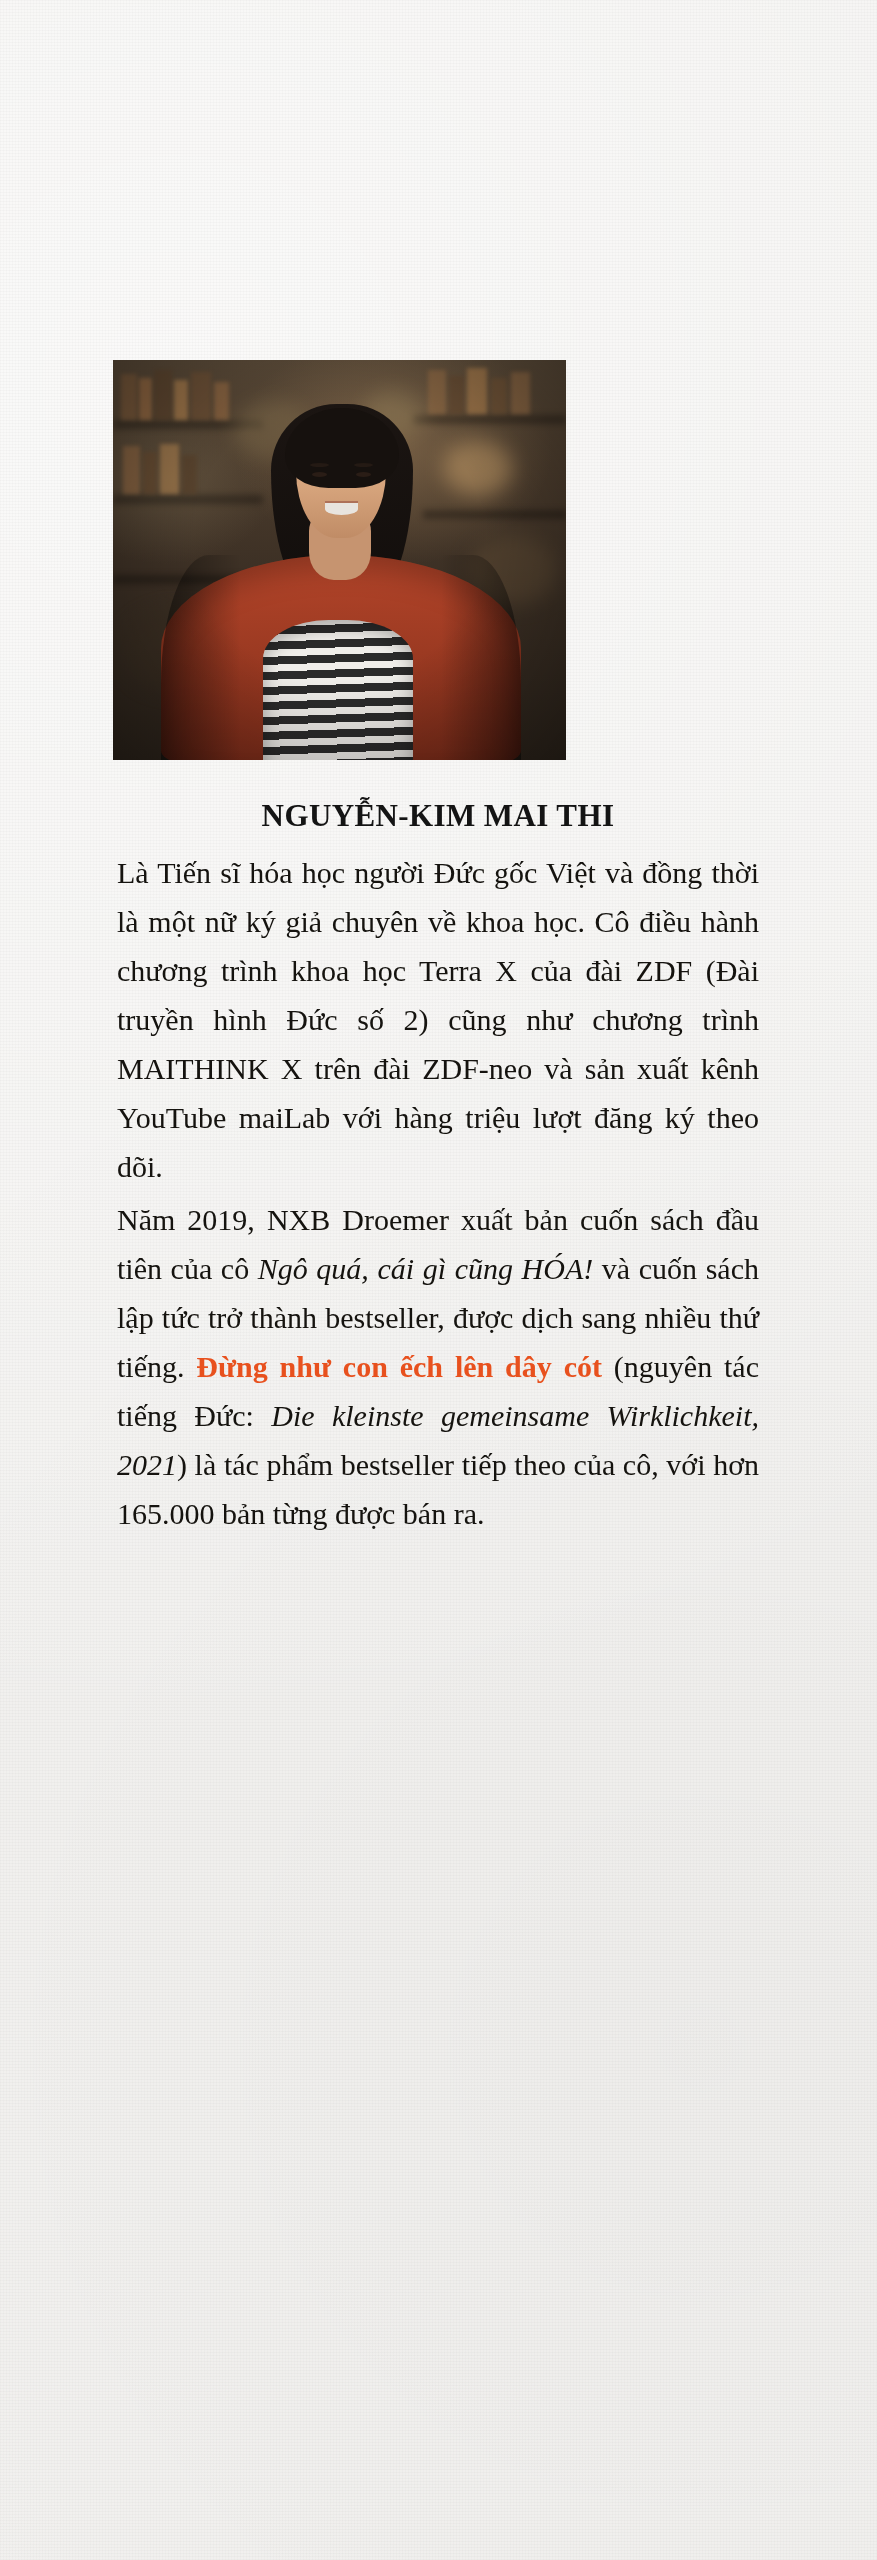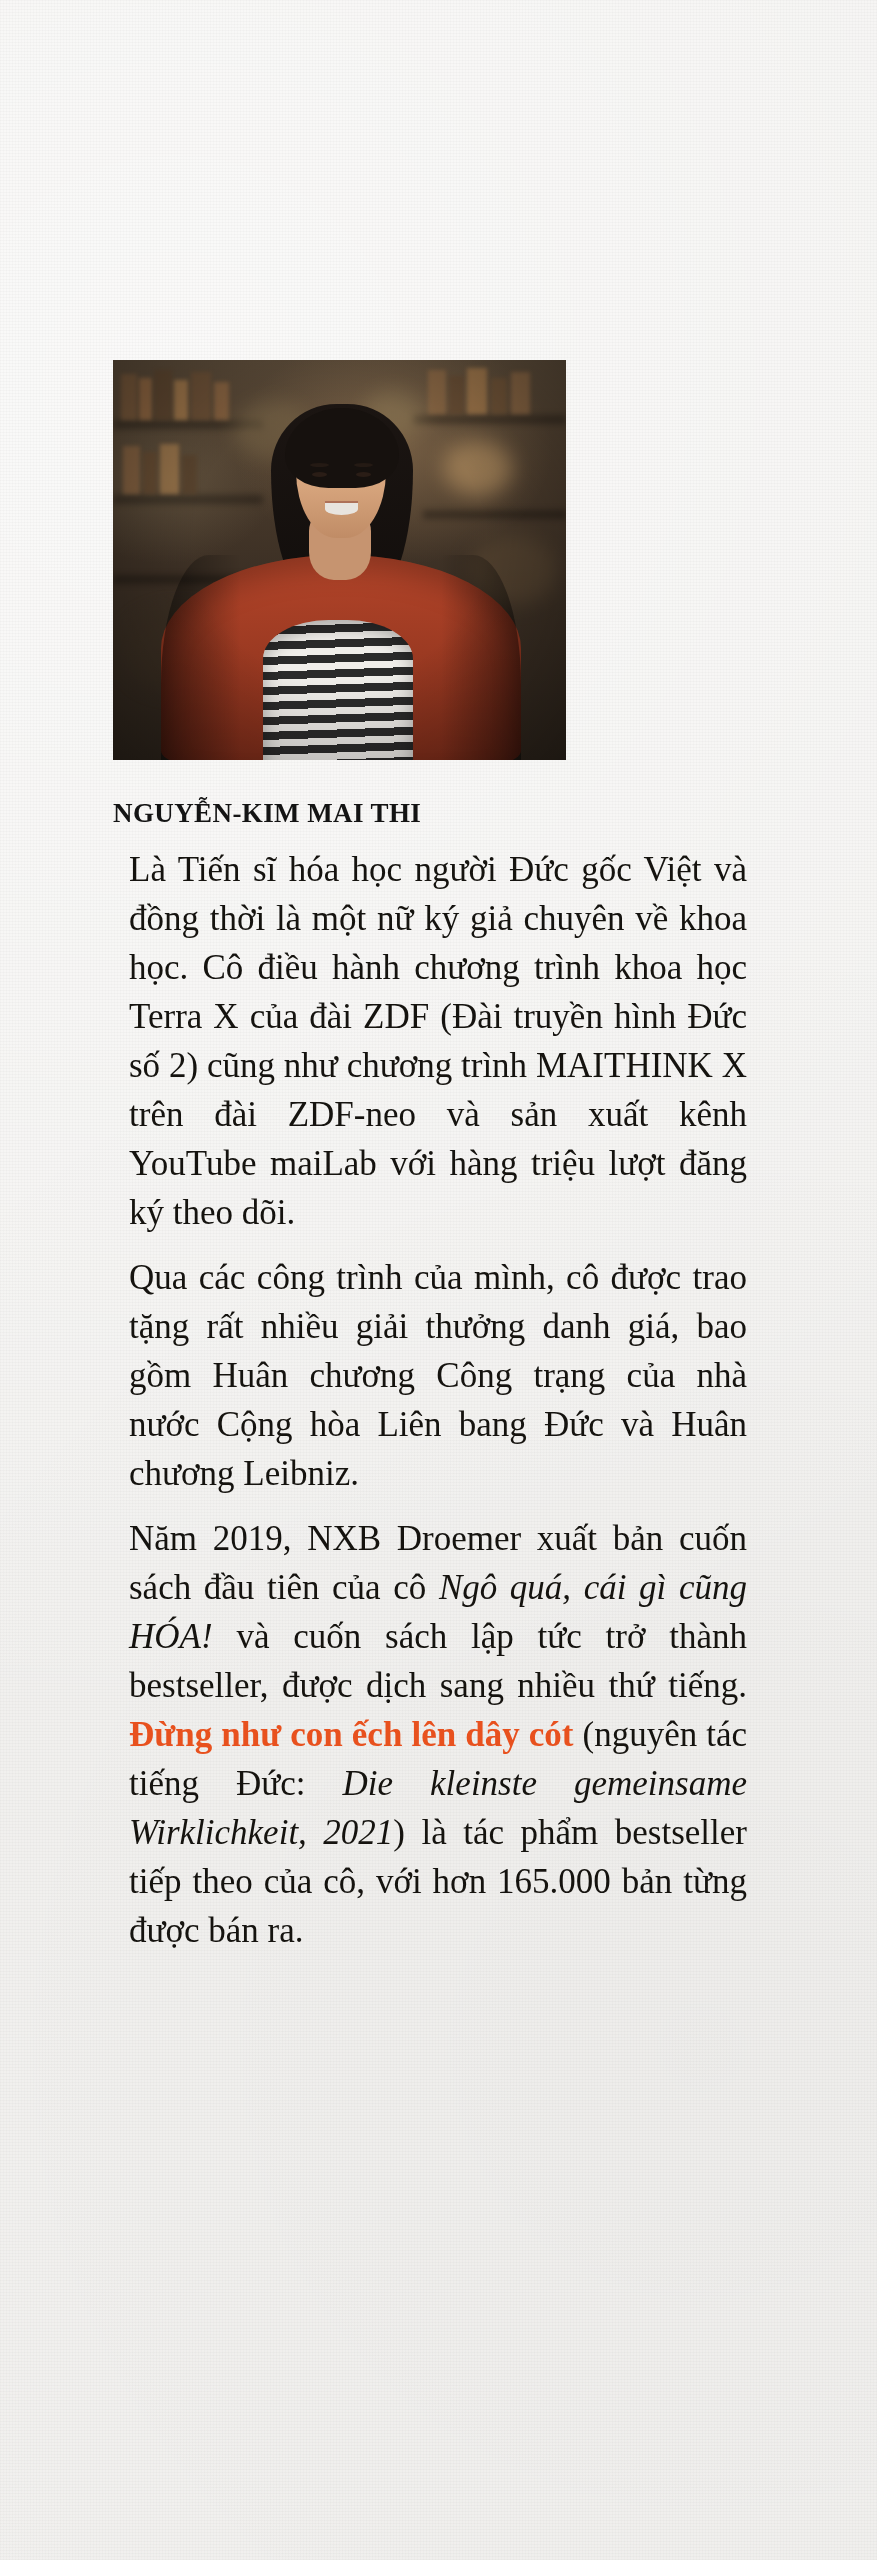--- a/index.html
+++ b/index.html
@@ -181,28 +181,29 @@
   }
   .vignette {
     position: absolute;
     inset: 0;
     background: radial-gradient(ellipse at 50% 45%, rgba(0,0,0,0) 45%, rgba(0,0,0,0.38) 100%);
   }
 
   .name {
     font-family: "Liberation Serif", serif;
     font-weight: bold;
-    font-size: 27px;
+    font-size: 31px;
     letter-spacing: 0.4px;
     color: #141414;
     margin: 5px 0 14px 0;
+    text-align: center;
   }
   .bio p {
-    margin: 16px;
-    font-size: 35px;
+    margin: 4px;
+    font-size: 30px;
     line-height: 49px;
     color: #15130f;
     text-align: justify;
     text-justify: inter-word;
     hyphens: none;
   }
   .bio p + p { margin-top: 0; }
   em.it { font-style: italic; }
   .accent {
     color: #e8511e;
@@ -260,18 +261,17 @@
       <div class="eye l"></div>
       <div class="eye r"></div>
       <div class="smile"></div>
       <div class="vignette"></div>
     </div>
 
     <h1 class="name">NGUYỄN-KIM MAI THI</h1>
 
     <div class="bio">
       <p><span>Là Tiến sĩ hóa học người Đức gốc Việt và đồng thời là một nữ ký giả chuyên về khoa học. Cô điều hành chương trình khoa học Terra X của đài ZDF (Đài truyền hình Đức số 2) cũng như chương trình MAITHINK X trên đài ZDF-neo và sản xuất kênh YouTube maiLab với hàng triệu lượt đăng ký theo dõi.</span></p>
-      <p><span>Qua các công trình của mình, cô được trao tặng rất nhiều giải thưởng danh giá, bao gồm Huân chương Công trạng của nhà nước Cộng hòa Liên bang Đức và Huân chương Leibniz.</span></p>
       <p><span>Năm 2019, NXB Droemer xuất bản cuốn sách đầu tiên của cô </span><em class="it">Ngô quá, cái gì cũng HÓA!</em><span> và cuốn sách lập tức trở thành bestseller, được dịch sang nhiều thứ tiếng. </span><span class="accent">Đừng như con ếch lên dây cót</span><span> (nguyên tác tiếng Đức: </span><em class="it">Die kleinste gemeinsame Wirklichkeit, 2021</em><span>) là tác phẩm bestseller tiếp theo của cô, với hơn 165.000 bản từng được bán ra.</span></p>
     </div>
 
   </div>
 </div>
 
 </body></html>

